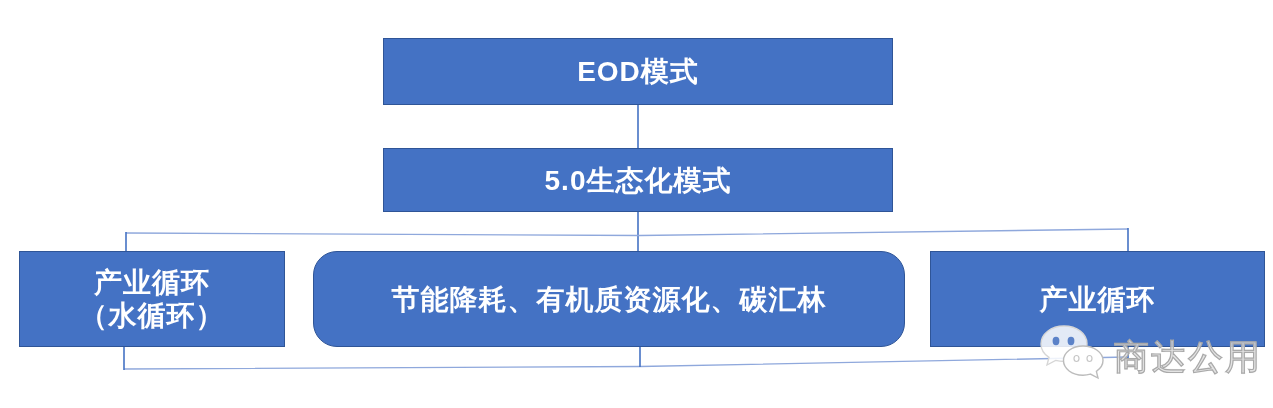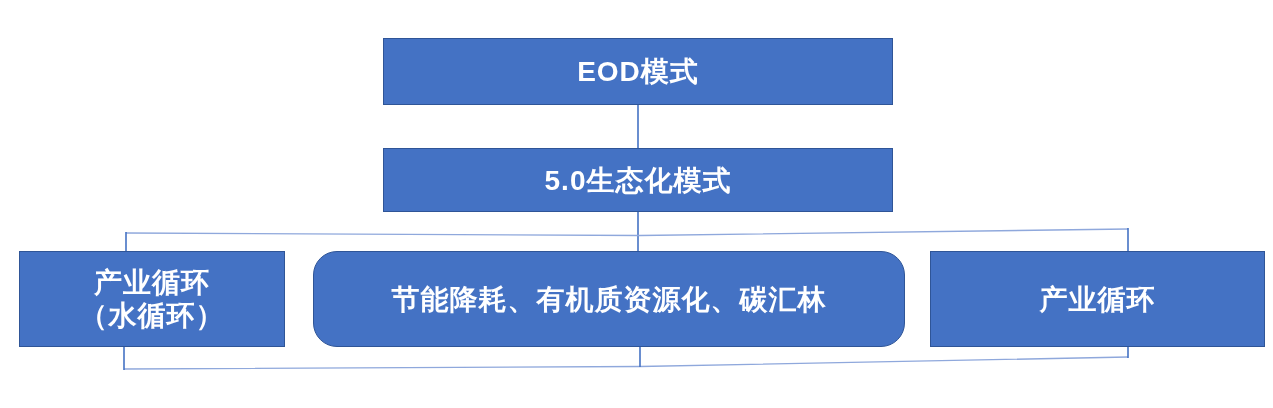--- a/index.html
+++ b/index.html
@@ -84,14 +84,29 @@
   </div>
 
   <div class="node node-child2">
     <span>节能降耗、有机质资源化、碳汇林</span>
   </div>
 
   <div class="node node-child3">
     <span>产业循环</span>
   </div>
 
+  <div class="watermark">
+    <span>
+      <svg width="72" height="62" viewBox="0 0 72 62" xmlns="http://www.w3.org/2000/svg">
+
+        <path d="M26 2 C13 2 3 10 3 20 c0 5.5 3 10.2 8 13.4 L9 41 l8.6-4.6 c2.7.7 5.5 1.1 8.4 1.1 13 0 23-8 23-17.8 S39 2 26 2z" fill="#ffffff" fill-opacity="0.85" stroke="#d6d6d6" stroke-width="1.4"></path>
+        <ellipse cx="18" cy="17" rx="3.4" ry="4.2" fill="#5B82C8"></ellipse>
+        <ellipse cx="33" cy="17" rx="3.4" ry="4.2" fill="#5B82C8"></ellipse>
+
+        <path d="M45 22 c-11 0-19.5 6.6-19.5 14.6 0 8.1 8.5 14.6 19.5 14.6 2.6 0 5.1-.4 7.4-1.1 l7.6 3.9 -1.6-6.7 c4-2.6 6.6-6.5 6.6-10.7 C65 28.6 56 22 45 22z" fill="#ffffff" stroke="#bcbcbc" stroke-width="1.4"></path>
+        <ellipse cx="38.5" cy="34.5" rx="2.5" ry="3" fill="#ffffff" stroke="#c7c7c7" stroke-width="1.2"></ellipse>
+        <ellipse cx="51.5" cy="34.5" rx="2.5" ry="3" fill="#ffffff" stroke="#c7c7c7" stroke-width="1.2"></ellipse>
+      </svg>
+    </span>
+    <span class="wm-text">商达公用</span>
+  </div>
 
 </div>
 
 </body></html>

